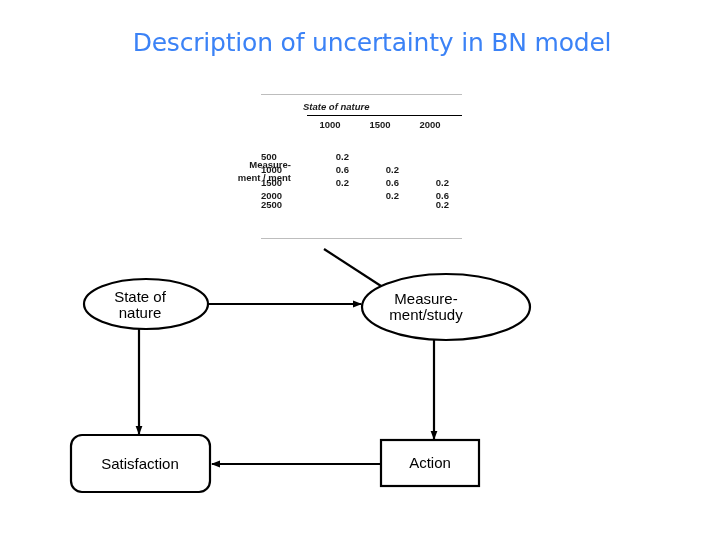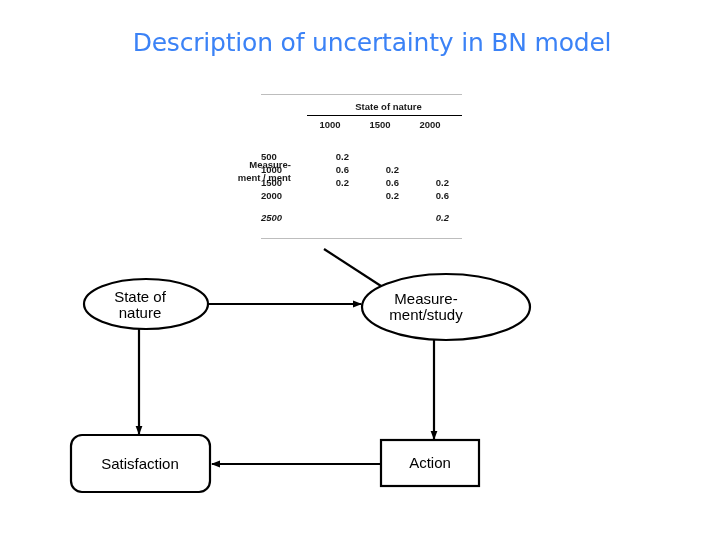--- a/index.html
+++ b/index.html
@@ -55,24 +55,24 @@
   .tbl-txt {
     position: absolute;
     font-family: "Liberation Sans", sans-serif;
     font-size: 9.5px;
     font-weight: bold;
     color: #1a1a1a;
     white-space: nowrap;
     line-height: 1;
   }
   #group-header {
-    left: 121px;
+    left: 113px;
     top: 12px;
     width: 155px;
-    text-align: center;
+    font-style: italic;
   }
   .col-head {
     width: 38px;
     text-align: center;
     top: 30px;
   }
   #col-head-0 { left: 121px; }
   #col-head-1 { left: 171px; }
   #col-head-2 { left: 221px; }
 
@@ -99,21 +99,21 @@
   }
   .cell-0 { left: 121px; }
   .cell-1 { left: 171px; }
   .cell-2 { left: 221px; }
 
   
   .r0 { top: 62px; }
   .r1 { top: 75px; }
   .r2 { top: 88px; }
   .r3 { top: 101px; }
-  .r4 { top: 123px; font-style: italic; }
+  .r4 { top: 110px; }
 
   
   #bn-graph {
     position: absolute;
     left: 0;
     top: 0;
     width: 720px;
     height: 540px;
   }
   .node-shape {

